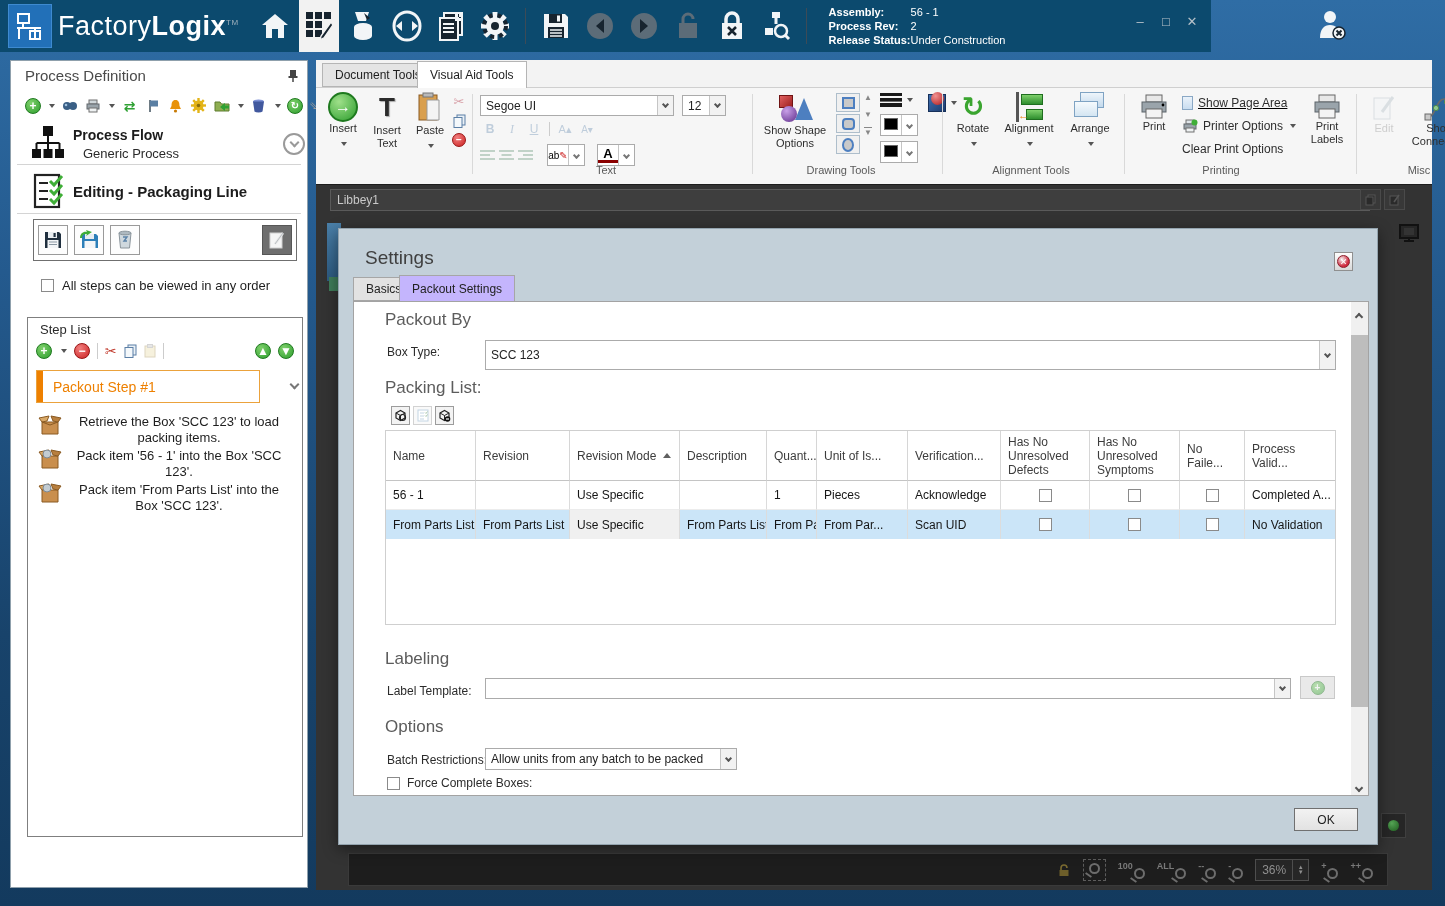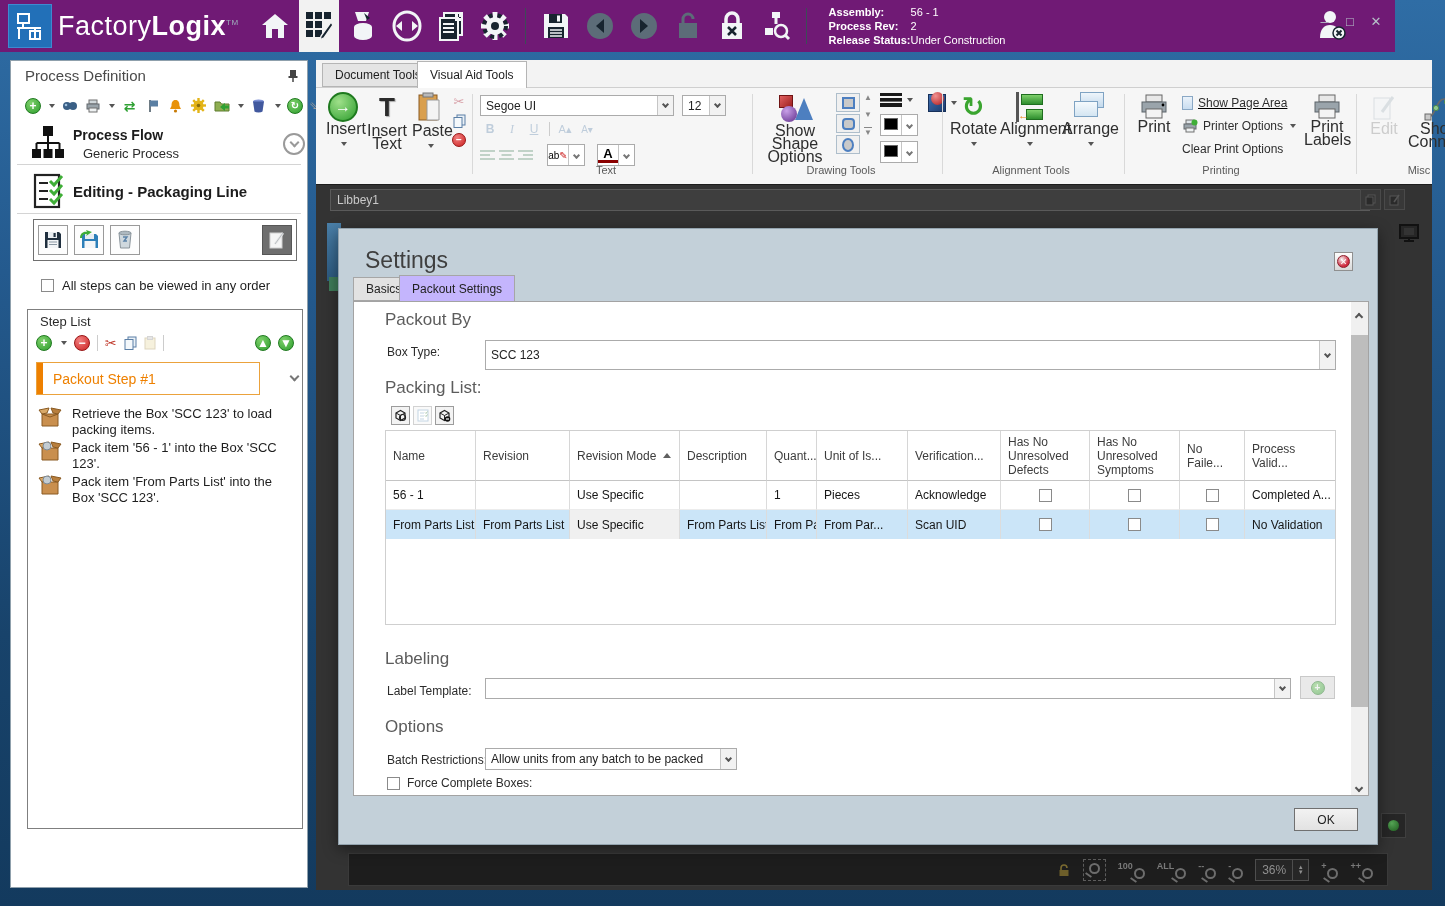--- a/index.html
+++ b/index.html
@@ -3,21 +3,21 @@
 <meta charset="utf-8">
 <style>
   * { margin:0; padding:0; box-sizing:border-box; }
   html,body { width:1445px; height:906px; overflow:hidden; }
   body { font-family:"Liberation Sans","DejaVu Sans",sans-serif; font-size:12px;
          background:linear-gradient(180deg,#2f6da5 0%,#245a8e 30%,#18436b 70%,#133a5e 100%); }
   .stage { position:relative; width:1445px; height:906px; }
   .abs { position:absolute; }
 
   
-  .titlebar { left:0; top:0; width:1395px; height:52px; background:#701a75; display:flex; align-items:center; color:#eef3f6; }
+  .titlebar { left:0; top:0; width:1211px; height:52px; background:#0c4a6e; display:flex; align-items:center; color:#eef3f6; }
   .logo-tile { width:44px; height:44px; margin:4px 6px 4px 8px; background:#2270b8; border:1px solid #3e8ad0; display:flex; align-items:center; justify-content:center; }
   .brand { font-size:27px; letter-spacing:.5px; color:#ffffff; margin-right:14px; white-space:nowrap; }
   .brand .light { font-weight:400; } .brand .bold { font-weight:700; }
   .brand sup { font-size:8px; color:#9fb0bc; }
   .tb-icon { width:40px; height:46px; display:flex; align-items:center; justify-content:center; margin:0 2px; }
   .tb-icon.active { background:#f2f2f2; height:52px; }
   .tb-sep { width:1px; height:36px; background:#3d4b57; margin:0 8px; }
   .assembly { font-size:11px; line-height:14px; color:#ffffff; margin-left:14px; }
   .assembly .row { display:flex; }
   .assembly .lab { font-weight:700; width:82px; }
@@ -52,21 +52,21 @@
   .step-item .txt { font-size:13px; color:#1e1e1e; line-height:16px; width:214px; }
   .box-ico { width:24px; height:22px; flex:0 0 24px; }
 
   
   .ribbon { left:316px; top:60px; width:1116px; height:125px; background:#f3f3f3; border-bottom:1px solid #1d1d1d; }
   .rtab { position:absolute; top:3px; height:24px; padding:0 12px; display:flex; align-items:center; font-size:12px; color:#1e1e1e; background:#e4e4e4; border:1px solid #b5b5b5; }
   .rtab.active { top:1px; height:27px; background:#ffffff; border-bottom:none; z-index:2; }
   .rbody { position:absolute; left:0; top:27px; width:1116px; height:97px; background:#f6f6f6; border-top:1px solid #cfcfcf; }
   .rsep { position:absolute; top:6px; width:1px; height:80px; background:#d9d9d9; }
   .rgrp-label { position:absolute; top:76px; font-size:11px; color:#5a5a5a; text-align:center; }
-  .rbtn-label { font-size:16px; color:#2e2e2e; text-align:center; line-height:13px; }
+  .rbtn-label { font-size:11px; color:#2e2e2e; text-align:center; line-height:13px; }
   .combo { background:#fff; border:1px solid #ababab; display:flex; align-items:center; font-size:12px; color:#222; }
   .combo .val { flex:1; padding:0 5px; white-space:nowrap; overflow:hidden; }
   .combo .arrow { width:16px; align-self:stretch; border-left:1px solid #c5c5c5; background:#f2f2f2; display:flex; align-items:center; justify-content:center; }
   .combo .arrow .chev { width:5px; height:5px; border-color:#555; margin-top:-2px; }
   .dis { opacity:.45; }
   .fmt-btn { width:20px; height:18px; display:inline-flex; align-items:center; justify-content:center; font-size:12px; color:#7d9cbc; border:1px solid transparent; }
   .pick-box { display:inline-flex; border:1px solid #ababab; background:#fff; height:22px; align-items:center; }
   .pick-box .sw { width:20px; text-align:center; }
   .pick-box .dd { width:16px; align-self:stretch; border-left:1px solid #c5c5c5; display:flex; align-items:center; justify-content:center; }
   .shape-btn { width:24px; height:19px; border:1px solid #aebecb; background:#f0f0f0; display:flex; align-items:center; justify-content:center; margin-bottom:2px; }
@@ -79,21 +79,21 @@
   .mag { position:relative; width:11px; height:11px; border:2px solid #6d6d6d; border-radius:50%; display:inline-block; }
   .mag::after { content:""; position:absolute; left:-6px; top:9px; width:7px; height:2px; background:#6d6d6d; transform:rotate(35deg); }
   .zoom-ico { position:relative; display:inline-flex; align-items:flex-end; color:#7a7a7a; font-size:9px; font-weight:700; gap:1px; }
   .zoom-ico .sup { margin-bottom:8px; }
   .zoom-val { background:#262626; border:1px solid #4e4e4e; color:#8f8f8f; font-size:12px; height:22px; display:flex; align-items:center; }
   .zoom-val .v { padding:0 6px; }
   .zoom-val .spin { width:16px; align-self:stretch; border-left:1px solid #4e4e4e; display:flex; flex-direction:column; align-items:center; justify-content:center; color:#8f8f8f; font-size:6px; line-height:5px; }
 
   
   .dialog { left:338px; top:228px; width:1040px; height:617px; background:#c3d0d9; border:1px solid #93a3ae; box-shadow:0 4px 14px rgba(0,0,0,.45); }
-  .dlg-title { position:absolute; left:26px; top:18px; font-size:23px; color:#3f3f3f; }
+  .dlg-title { position:absolute; left:26px; top:18px; font-size:19px; color:#3f3f3f; }
   .dlg-close { position:absolute; left:995px; top:23px; width:19px; height:19px; background:linear-gradient(#fdfdfd,#d8d8d8); border:1px solid #8f8f8f; display:flex; align-items:center; justify-content:center; }
   .dlg-close .x { width:13px; height:13px; border-radius:50%; background:radial-gradient(circle at 35% 30%,#f4f4f4,#cf2b3f 65%); color:#fff; font-size:9px; font-weight:700; display:flex; align-items:center; justify-content:center; border:1px solid #8c1d2b; }
   .dtab { position:absolute; height:24px; top:48px; padding:0 12px; display:flex; align-items:center; font-size:12px; color:#222; background:#e2e2e2; border:1px solid #a6a6a6; z-index:1; }
   .dtab.active { top:46px; height:26px; background:#c4b5fd; border-bottom:none; z-index:3; }
   .dlg-panel { position:absolute; left:14px; top:72px; width:1016px; height:495px; background:#ffffff; border:1px solid #a3a3a3; z-index:2; }
   .sect-h { position:absolute; font-size:17px; color:#5c5c5c; }
   .fld-lab { position:absolute; font-size:12px; color:#2b2b2b; }
   .vscroll { position:absolute; right:0; top:0; width:17px; height:493px; background:#f0f0f0; }
   .vscroll .thumb { position:absolute; left:0; top:33px; width:17px; height:372px; background:#bdbdbd; }
   .vscroll .chev { border-color:#555; width:6px; height:6px; }
@@ -431,21 +431,21 @@
             <line x1="16" y1="3" x2="8" y2="14" stroke="#b9bec2" stroke-width="1"></line>
           </svg>
         </div>
     </div>
 
     <div class="abs" style="left:30px; top:217px; display:flex; align-items:center; gap:8px;">
       <span class="chk"></span>
       <span style="font-size:13px; color:#1e1e1e;">All steps can be viewed in any order</span>
     </div>
 
-    <div class="steplist-box" style="top:248px;">
+    <div class="steplist-box" style="top:256px;text-align:center;">
       <div class="sl-title">Step List</div>
       <div class="sl-toolbar">
         <span class="circle-btn green">+</span>
           <span class="caret"></span>
         <span class="circle-btn red">−</span>
         <span class="sl-sep"></span>
         <span style="color:#c0392b; font-size:14px;">✂</span>
         <span>
             <svg width="13" height="14" viewBox="0 0 13 14">
               <rect x="4" y="1" width="8" height="10" fill="#e9f0f6" stroke="#5b7fa6"></rect>

